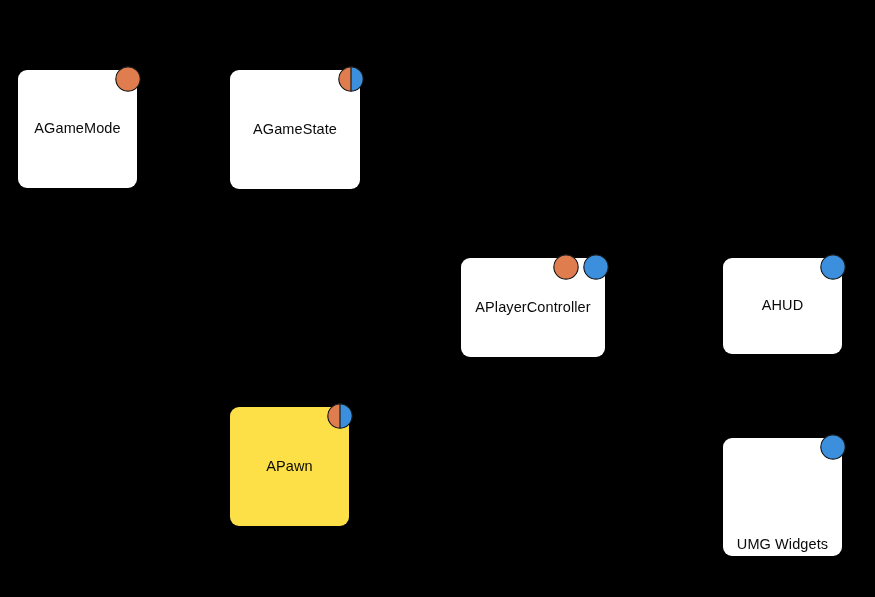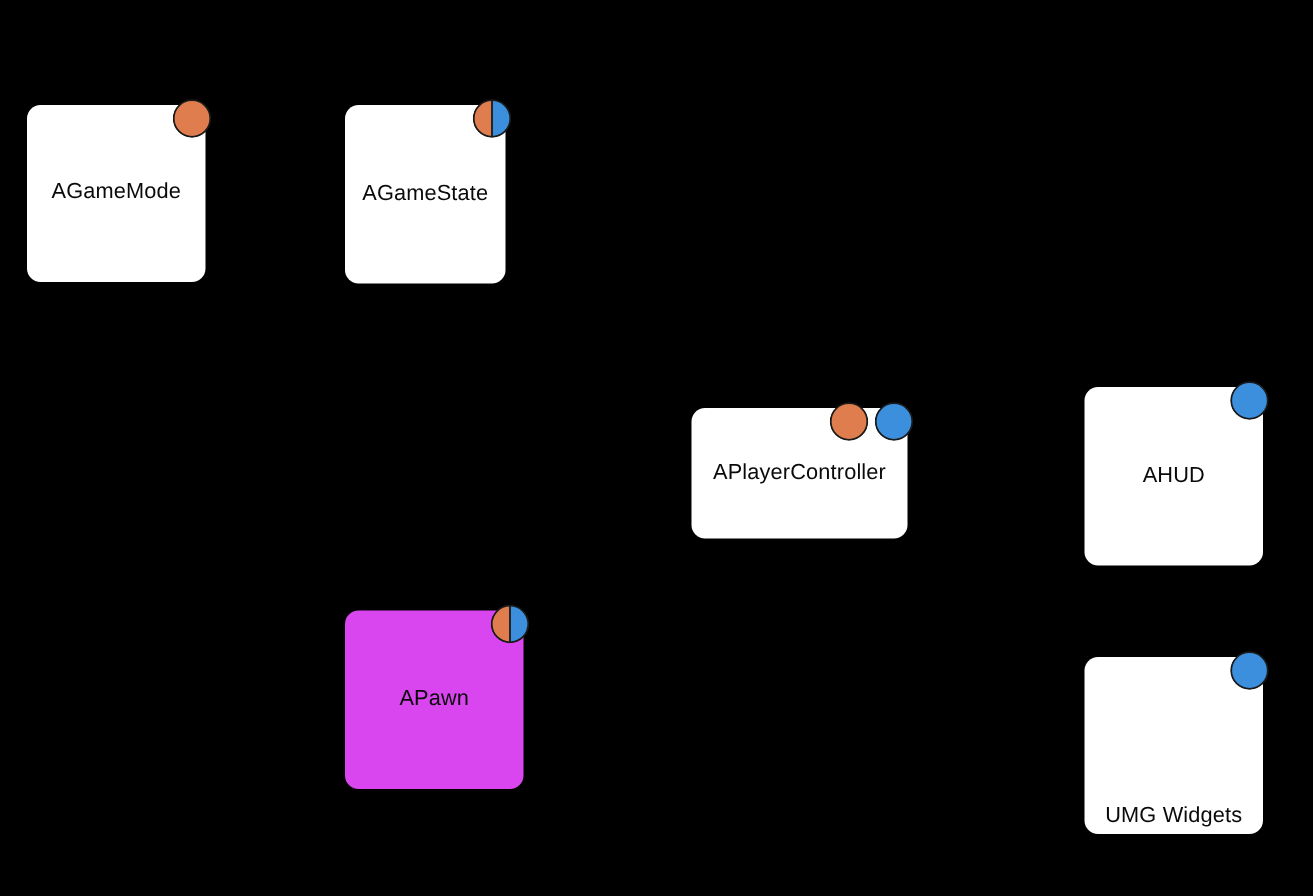--- a/index.html
+++ b/index.html
@@ -65,59 +65,59 @@
     <div class="node-box" style="left: 18px; top: 70px; width: 119px; height: 118px; background: rgb(255, 255, 255);">
       <div class="node-label" style="color: rgb(10, 10, 10);">AGameMode</div>
       <div class="badge-group" style="right: -4px; top: -4px;">
         <span class="badge">
           <svg viewBox="0 0 26 26" xmlns="http://www.w3.org/2000/svg">
             <circle cx="13" cy="13" r="12.2" fill="#df7d4e" stroke="#1a1a1a" stroke-width="1.2"></circle>
           </svg>
         </span>
       </div>
     </div>
-    <div class="node-box" style="left: 230px; top: 70px; width: 107px; height: 119px; background: rgb(255, 255, 255);">
+    <div class="node-box" style="left: 230px; top: 70px; width: 130px; height: 119px; background: rgb(255, 255, 255);">
       <div class="node-label" style="color: rgb(10, 10, 10);">AGameState</div>
       <div class="badge-group" style="right: -4px; top: -4px;">
         <span class="badge">
           <svg viewBox="0 0 26 26" xmlns="http://www.w3.org/2000/svg">
             <path d="M13 0.8 A12.2 12.2 0 0 0 13 25.2 Z" fill="#df7d4e"></path>
             <path d="M13 0.8 A12.2 12.2 0 0 1 13 25.2 Z" fill="#3b8fdd"></path>
             <line x1="13" y1="0.8" x2="13" y2="25.2" stroke="#1a1a1a" stroke-width="1.2"></line>
             <circle cx="13" cy="13" r="12.2" fill="none" stroke="#1a1a1a" stroke-width="1.2"></circle>
           </svg>
         </span>
       </div>
     </div>
-    <div class="node-box" style="left: 461px; top: 272px; width: 144px; height: 87px; background: rgb(255, 255, 255);">
+    <div class="node-box" style="left: 461px; top: 258px; width: 144px; height: 99px; background: rgb(255, 255, 255);">
       <div class="node-label" style="color: rgb(10, 10, 10);">APlayerController</div>
       <div class="badge-group" style="right: -4px; top: -4px;">
         <span class="badge">
           <svg viewBox="0 0 26 26" xmlns="http://www.w3.org/2000/svg">
             <circle cx="13" cy="13" r="12.2" fill="#df7d4e" stroke="#1a1a1a" stroke-width="1.2"></circle>
           </svg>
         </span>
         <span class="badge">
           <svg viewBox="0 0 26 26" xmlns="http://www.w3.org/2000/svg">
             <circle cx="13" cy="13" r="12.2" fill="#3b8fdd" stroke="#1a1a1a" stroke-width="1.2"></circle>
           </svg>
         </span>
       </div>
     </div>
-    <div class="node-box" style="left: 723px; top: 258px; width: 119px; height: 119px; background: rgb(255, 255, 255);">
+    <div class="node-box" style="left: 723px; top: 258px; width: 119px; height: 96px; background: rgb(255, 255, 255);">
       <div class="node-label" style="color: rgb(10, 10, 10);">AHUD</div>
       <div class="badge-group" style="right: -4px; top: -4px;">
         <span class="badge">
           <svg viewBox="0 0 26 26" xmlns="http://www.w3.org/2000/svg">
             <circle cx="13" cy="13" r="12.2" fill="#3b8fdd" stroke="#1a1a1a" stroke-width="1.2"></circle>
           </svg>
         </span>
       </div>
     </div>
-    <div class="node-box" style="left: 230px; top: 407px; width: 119px; height: 119px; background: #d946ef;">
+    <div class="node-box" style="left: 230px; top: 407px; width: 119px; height: 119px; background: #fde047;">
       <div class="node-label" style="color: rgb(10, 10, 10);">APawn</div>
       <div class="badge-group" style="right: -4px; top: -4px;">
         <span class="badge">
           <svg viewBox="0 0 26 26" xmlns="http://www.w3.org/2000/svg">
             <path d="M13 0.8 A12.2 12.2 0 0 0 13 25.2 Z" fill="#df7d4e"></path>
             <path d="M13 0.8 A12.2 12.2 0 0 1 13 25.2 Z" fill="#3b8fdd"></path>
             <line x1="13" y1="0.8" x2="13" y2="25.2" stroke="#1a1a1a" stroke-width="1.2"></line>
             <circle cx="13" cy="13" r="12.2" fill="none" stroke="#1a1a1a" stroke-width="1.2"></circle>
           </svg>
         </span>

